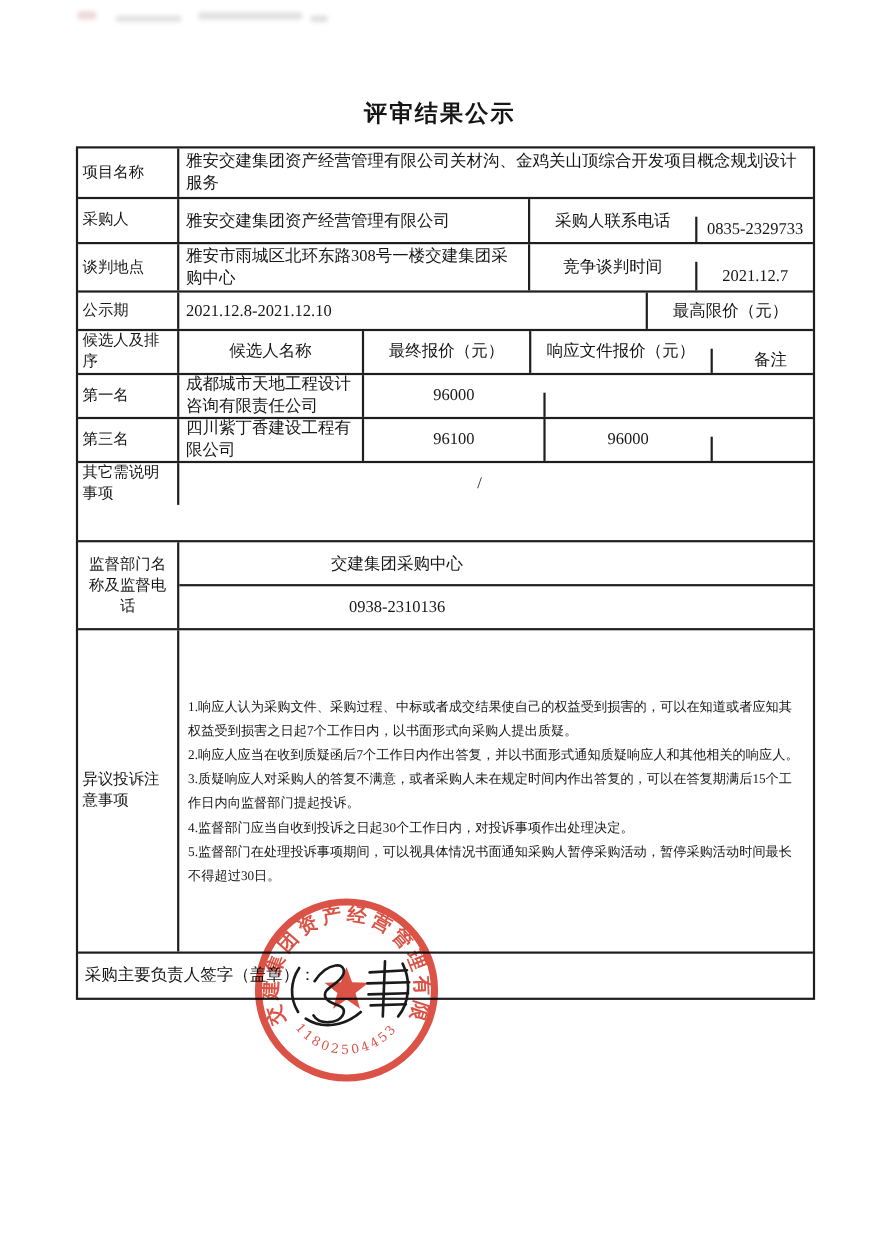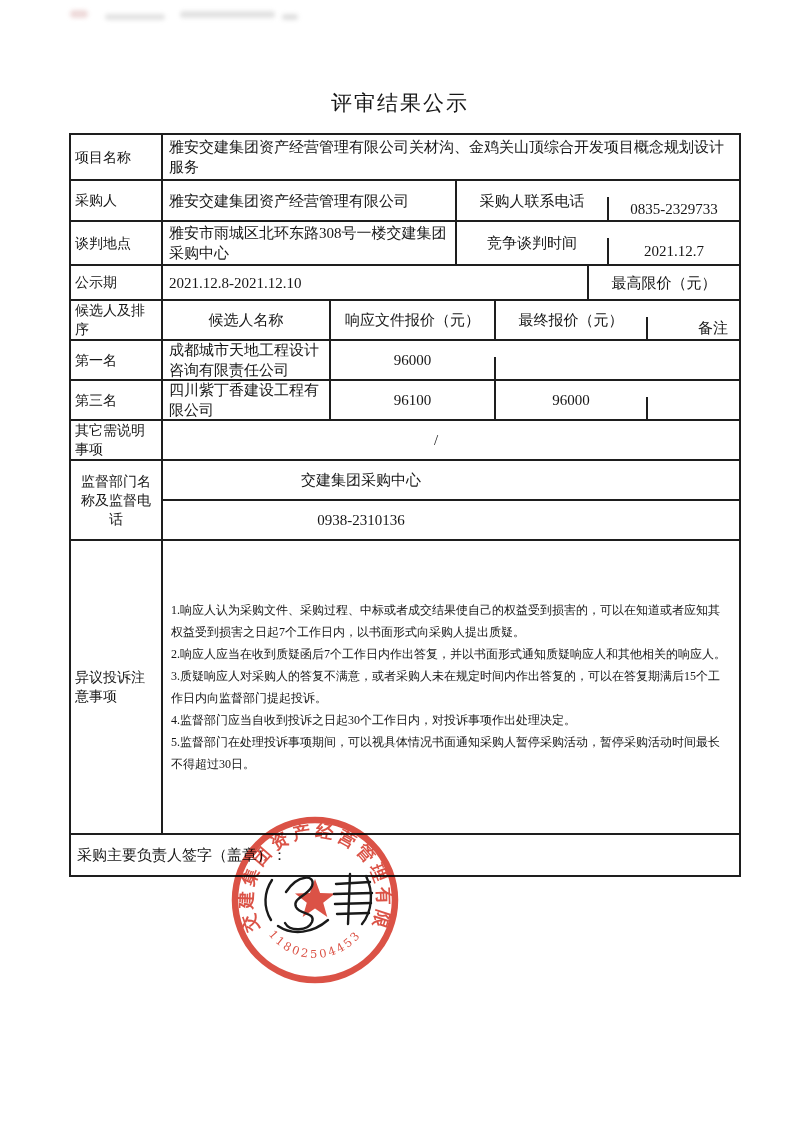--- a/index.html
+++ b/index.html
@@ -4,37 +4,37 @@
 <style>
   html,body{margin:0;padding:0;}
   body{
     width:800px;height:1131px;position:relative;background:#ffffff;
     font-family:"Liberation Serif","DejaVu Serif",serif;color:#161616;
     overflow:hidden;
   }
   .artifact{position:absolute;filter:blur(2px);border-radius:4px;}
   .doc-title{
     position:absolute;top:89px;left:0;width:800px;text-align:center;
-    font-size:21px;font-weight:normal;letter-spacing:2px;
+    font-size:21px;font-weight:bold;letter-spacing:2px;
   }
   .sheet{
     position:absolute;left:69px;top:133px;width:672px;
     border:2px solid #1e1e1e;box-sizing:border-box;background:transparent;
   }
   .row{display:flex;box-sizing:border-box;}
   .row + .row{border-top:2px solid #1e1e1e;}
   .cell{
     box-sizing:border-box;display:flex;flex-direction:column;justify-content:center;
     padding:2px 6px;font-size:15px;line-height:20px;
   }
   .cell + .cell{border-left:2px solid #1e1e1e;}
   .lab{width:90px;flex:none;font-size:14px;line-height:19px;padding:2px 4px;}
   .c2{flex:1;}
   .c3{width:152px;flex:none;text-align:center;align-items:center;}
-  .c4{width:132px;flex:none;text-align:left;align-items:center;margin-top:16px;}
+  .c4{width:107px;flex:none;text-align:left;align-items:center;margin-top:16px;}
   .cn{width:168px;flex:none;}
   .cp{width:165px;flex:none;text-align:center;align-items:center;}
   .center{text-align:center;align-items:center;}
   .h44{height:44px;} .h41{height:41px;} .h35{height:35px;} .h40{height:40px;}
   .h298{height:294px;} .h42{height:42px;}
   .sup-col{flex:1;display:flex;flex-direction:column;}
   .sup-col .sub{flex:1;display:flex;flex-direction:column;justify-content:center;
     text-align:center;font-size:15px;padding-right:180px;box-sizing:border-box;}
   .sup-col .sub + .sub{border-top:2px solid #1e1e1e;}
   .slash-cell{padding-right:36px;}
@@ -78,22 +78,22 @@
 
   <div class="row h35">
     <div class="cell lab">公示期</div>
     <div class="cell c2">2021.12.8-2021.12.10</div>
     <div class="cell c3">最高限价（元）</div>
   </div>
 
   <div class="row h40">
     <div class="cell lab">候选人及排序</div>
     <div class="cell cn center">候选人名称</div>
+    <div class="cell c3">最终报价（元）</div>
     <div class="cell cp">响应文件报价（元）</div>
-    <div class="cell c3">最终报价（元）</div>
     <div class="cell c4">备注</div>
   </div>
 
   <div class="row h40">
     <div class="cell lab">第一名</div>
     <div class="cell cn">成都城市天地工程设计咨询有限责任公司</div>
     <div class="cell cp">96000</div>
     <div class="cell c4"></div>
   </div>
 
@@ -104,21 +104,21 @@
     <div class="cell cp">96100</div>
     <div class="cell c3">96000</div>
     <div class="cell c4"></div>
   </div>
 
   <div class="row h40">
     <div class="cell lab">其它需说明事项</div>
     <div class="cell c2 center slash-cell">/</div>
   </div>
 
-  <div class="row" style="height:80px;">
+  <div class="row" style="height:80px;margin-top:32px;">
     <div class="cell lab" style="text-align:center;">监督部门名称及监督电话</div>
     <div class="sup-col" style="border-left:2px solid #1e1e1e;">
       <div class="sub">交建集团采购中心</div>
       <div class="sub">0938-2310136</div>
     </div>
   </div>
 
   <div class="row h298">
     <div class="cell lab">异议投诉注意事项</div>
     <div class="cell c2 obj-text">

